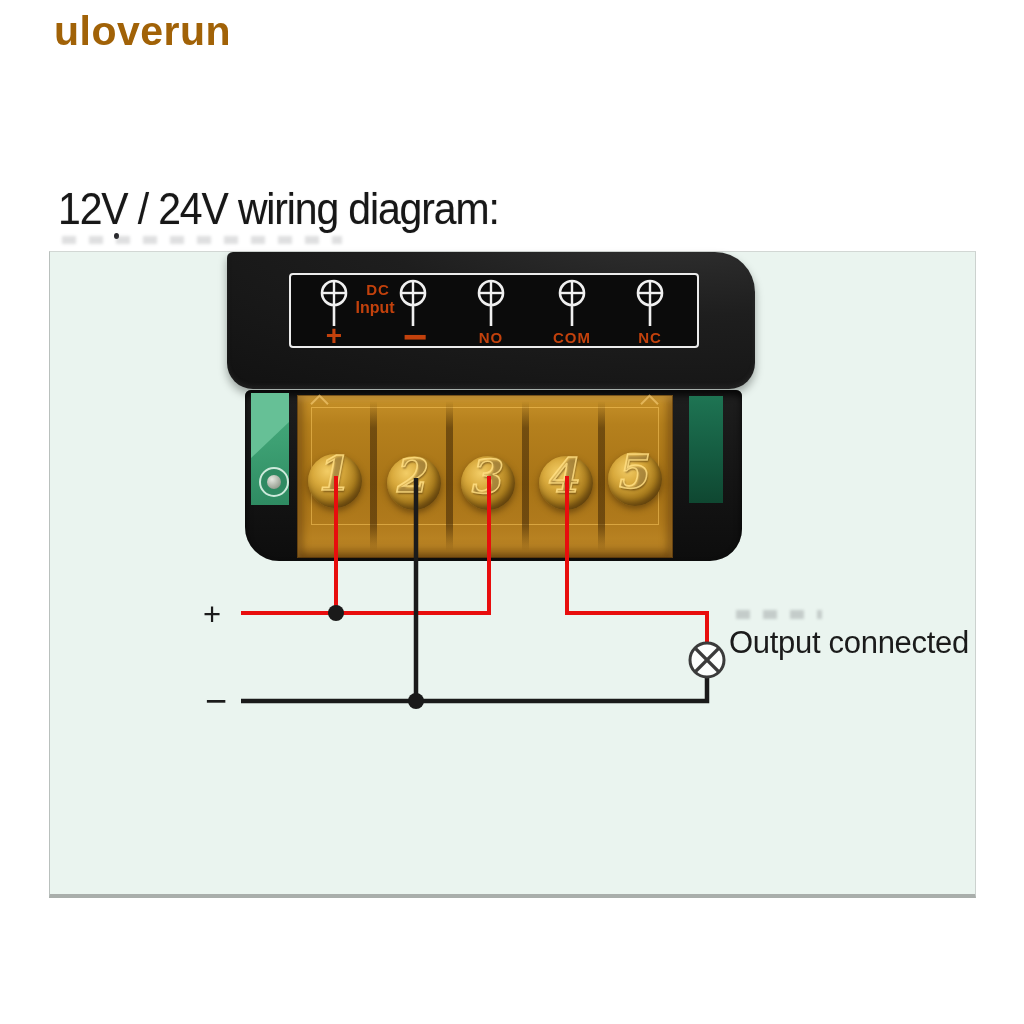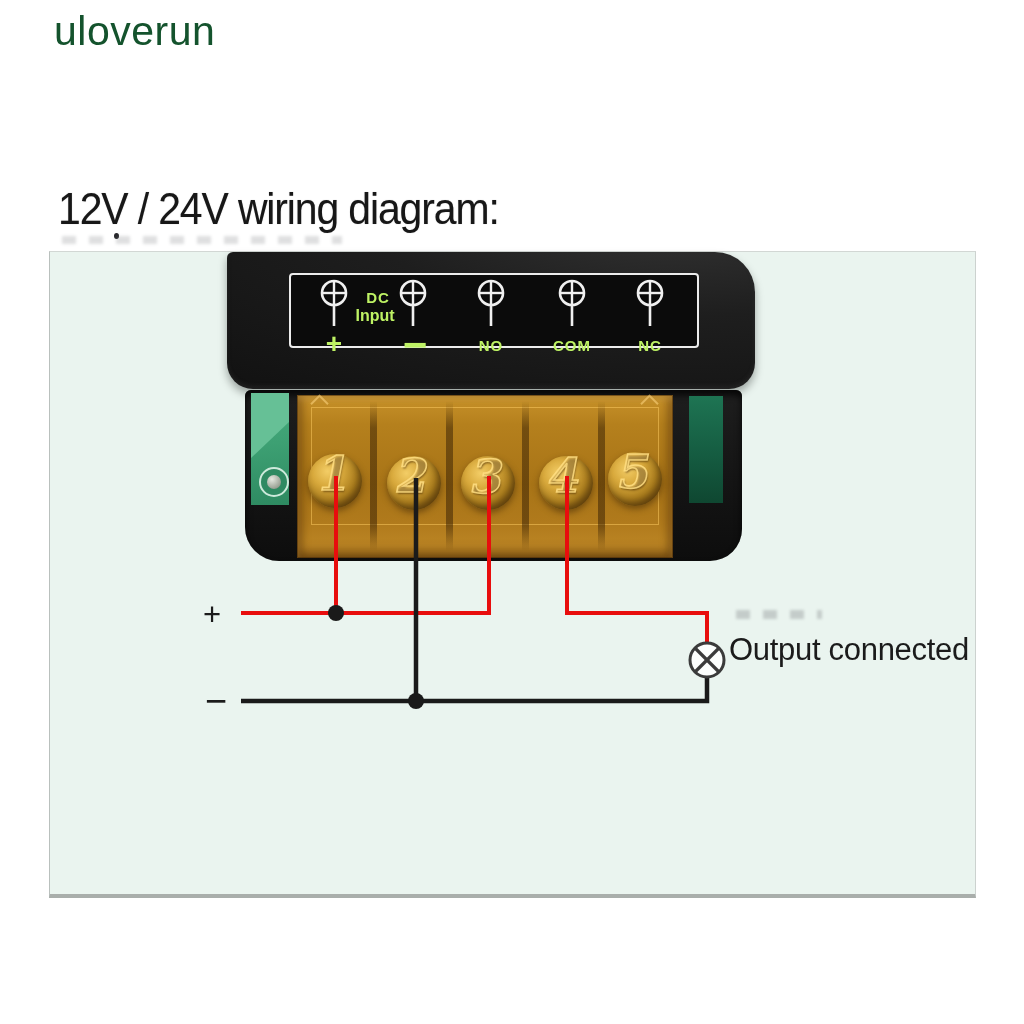--- a/index.html
+++ b/index.html
@@ -4,21 +4,21 @@
 <style>
   * { margin:0; padding:0; box-sizing:border-box; }
   html,body { width:1024px; height:1024px; }
   body {
     position:relative; background:#ffffff; overflow:hidden;
     font-family:"Liberation Sans", sans-serif;
   }
   
   .watermark {
     position:absolute; left:54px; top:8px;
-    font-size:41px; font-weight:400; color:#14532d; letter-spacing:.5px;
+    font-size:41px; font-weight:700; color:#a16207; letter-spacing:.5px;
   }
   .page-title {
     position:absolute; left:58px; top:184px;
     font-size:44px; font-weight:400; color:#171717; letter-spacing:-1.2px;
     transform:scaleX(.93); transform-origin:left top;
     text-shadow:0 0 1px rgba(40,40,40,.35);
     white-space:nowrap;
   }
   .title-dot { position:absolute; left:114px; top:233px; width:5px; height:6px;
     background:#26262a; border-radius:50%; }
@@ -42,21 +42,21 @@
     border-radius:6px 40px 26px 26px;
     box-shadow:0 5px 8px rgba(10,15,12,.35), inset 0 -3px 4px rgba(70,70,70,.25);
   }
   .label-strip {
     position:absolute; left:62px; top:21px; width:410px; height:75px;
     background:#0b0b0b; border:2px solid #ececec; border-radius:4px;
   }
   .screw-icon { position:absolute; top:3px; width:36px; height:62px; }
   .strip-text {
     position:absolute; transform:translateX(-50%);
-    color:#bef264; font-weight:700; white-space:nowrap; line-height:1;margin-top:8px;
+    color:#c2410c; font-weight:700; white-space:nowrap; line-height:1;
   }
   .t-dc    { left:87px;  top:7px;  font-size:15px; letter-spacing:1px; }
   .t-input { left:84px;  top:25px; font-size:16px; }
   .t-plus  { left:43px;  top:47px; font-size:28px; }
   .t-minus { left:124px; top:41px; font-size:42px; }
   .t-no    { left:200px; top:55px; font-size:15px; letter-spacing:1px; }
   .t-com   { left:281px; top:55px; font-size:15px; letter-spacing:1px;text-align:center; }
   .t-nc    { left:359px; top:55px; font-size:15px; letter-spacing:1px; }
 
   .relay-base {
@@ -111,21 +111,21 @@
     text-shadow:1px 2px 2px rgba(70,40,0,.55);
   }
 
   
   .wires { position:absolute; left:0; top:0; pointer-events:none; }
 
   .anno { position:absolute; color:#1b1b1b; white-space:nowrap; line-height:1; }
   .anno-plus   { left:153px; top:347px; font-size:31px; }
   .anno-supply { left:105px; top:388px; font-size:33px; letter-spacing:-.5px; }
   .anno-minus  { left:155px; top:430px; font-size:38px; }
-  .anno-output { left:679px; top:376px; font-size:31px; line-height:29.5px; letter-spacing:-.3px;margin-top:7px; }
+  .anno-output { left:679px; top:376px; font-size:31px; line-height:29.5px; letter-spacing:-.3px; }
 </style>
 </head>
 <body>
 
 <div class="watermark">uloverun</div>
 <div class="page-title">12V / 24V wiring diagram:</div>
 <div class="title-dot"></div>
 <div class="smudge s1"></div>
 
 <div class="panel">

